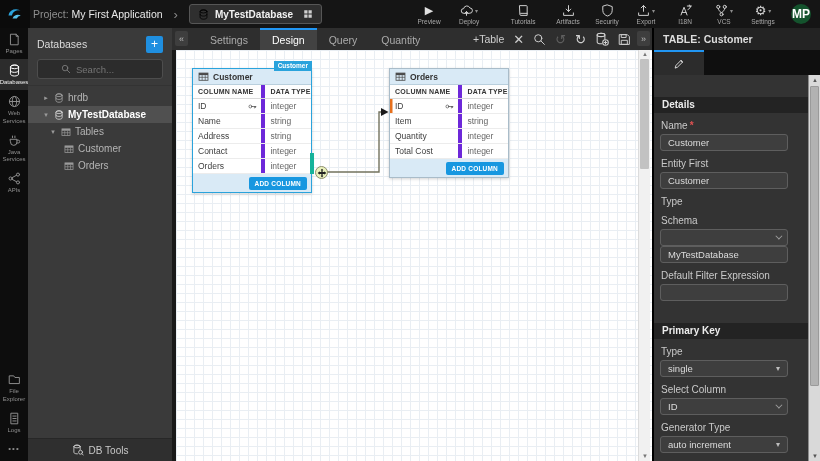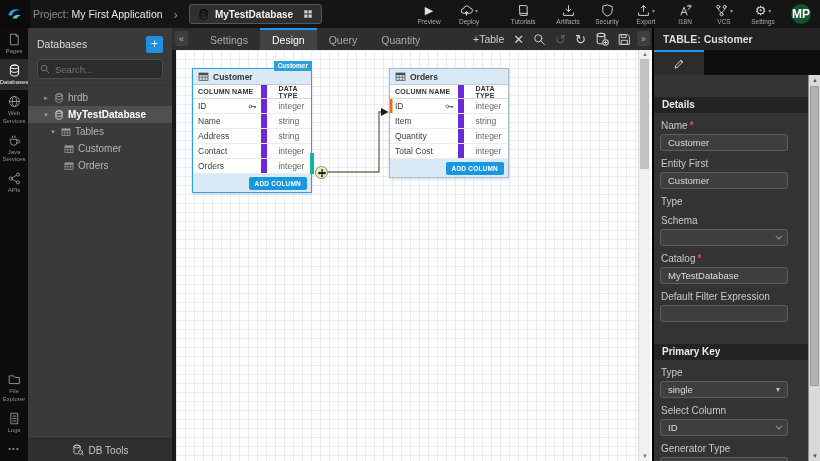--- a/index.html
+++ b/index.html
@@ -35,21 +35,21 @@
   .rail-item.active{background:#2c2c2c;color:#fff}
   .rail-item.active .rlbl{color:#efefef}
   .rail-bottom{position:absolute;bottom:2px;left:0;width:28px}
   .rail-more{color:#8a8a8a;font-size:8px;text-align:center;letter-spacing:1px;padding:6px 0}
 
   
   .dbpanel{position:absolute;left:28px;top:28px;width:144px;height:433px;background:#3a3a3a;z-index:3}
   .dp-head{height:26px;padding:6px 9px 0;display:flex;align-items:center;justify-content:space-between}
   .dp-title{color:#dcdcdc;font-size:10.5px}
   .dp-add{width:17px;height:17px;background:#1f8fe0;border:none;border-radius:2px;color:#fff;font-size:12px;line-height:15px;text-align:center;cursor:pointer}
-  .dp-search{margin:5px 9px 0;height:20px;display:flex;align-items:center;gap:5px;background:#2c2c2c;border:1px solid #4d4d4d;border-radius:3px;padding:0 2px;color:#8a8a8a}
+  .dp-search{margin:5px 9px 0;height:20px;display:flex;align-items:center;gap:5px;background:#2c2c2c;border:1px solid #4d4d4d;border-radius:3px;padding:0 23px;color:#8a8a8a}
   .dp-search input{flex:1;min-width:0;background:none;border:none;outline:none;color:#bdbdbd;font-size:9.5px;font-family:inherit}
   .tree{margin-top:6px;border-top:1px solid #333;padding-top:3px}
   .trow{height:17px;display:flex;align-items:center;gap:4px;font-size:10px;color:#b5b5b5;cursor:pointer;white-space:nowrap}
   .trow .exp{width:8px;font-size:7px;color:#9a9a9a;text-align:center}
   .trow.lv0{padding-left:14px}
   .trow.lv1{padding-left:21px}
   .trow.lv2{padding-left:36px}
   .trow.sel{background:#505050;color:#fff;font-weight:bold}
   .dp-foot{position:absolute;bottom:0;left:0;width:100%;height:23px;background:#2f2f2f;border-top:1px solid #272727;
            display:flex;align-items:center;justify-content:center;gap:5px;color:#c9c9c9;font-size:10px;cursor:pointer}
@@ -79,21 +79,21 @@
                border:1px solid #8e8e6e;display:flex;align-items:center;justify-content:center;cursor:move}
 
   .tcard{position:absolute;width:120px;background:#fff;border:1px solid #a9bcc9;box-shadow:0 1px 3px rgba(0,0,0,.18);font-size:8.5px}
   .tcard.selected{border-color:#2aa3dc}
   .tbadge{position:absolute;top:-8px;right:-1px;background:#2aa3dc;color:#fff;font-size:6.5px;font-weight:bold;padding:1px 4px 2px;line-height:1.1}
   .thead{height:16px;background:#d9eaf6;display:flex;align-items:center;gap:4px;padding:0 5px;border-bottom:1px solid #b9cfdd;
          font-weight:bold;color:#333;font-size:8.5px;cursor:move}
   .tcolhead{height:14px;display:flex;align-items:center;border-bottom:1px solid #d9d9d9;font-weight:bold;color:#333;font-size:7px;letter-spacing:.2px;background:#fdfdfd}
   .trowc{height:15px;display:flex;align-items:center;border-bottom:1px solid #ececec;color:#3d3d3d;cursor:pointer;position:relative}
   .cn{width:58%;padding-left:5px;display:flex;align-items:center;gap:3px;overflow:hidden;white-space:nowrap}
-  .ct{width:42%;padding-left:11px;border-left:6px solid #6d28d9;color:#666;align-self:stretch;display:flex;align-items:center}
+  .ct{width:42%;padding-left:5px;border-left:4px solid #6d28d9;color:#666;align-self:stretch;display:flex;align-items:center}
   .keyic{margin-left:auto;margin-right:4px;color:#4a4a4a;flex:0 0 auto}
   .trowc.fk{box-shadow:inset 2.5px 0 0 #e6701d}
   .tfoot{height:18px;background:#d9eaf6;display:flex;align-items:center;justify-content:flex-end;padding-right:4px}
   .addcol{background:#1797e0;border:none;color:#fff;font-size:6.5px;font-weight:bold;padding:3px 6px;border-radius:2px;letter-spacing:.2px;cursor:pointer;font-family:inherit}
   .teal-handle{position:absolute;right:-3px;top:84px;width:4px;height:21px;background:#17b39a;cursor:ew-resize}
 
   .cv-scroll{position:absolute;right:2px;top:0;width:12px;height:100%;background:#f1f1f1;border-left:1px solid #dcdcdc}
   .cv-thumb{position:absolute;left:1px;top:9px;width:9px;height:110px;background:#c2c2c2;border-radius:1px}
   .sarrow{position:absolute;left:0;width:12px;text-align:center;font-size:6px;color:#777;line-height:9px;cursor:pointer}
 
@@ -623,21 +623,20 @@
 
       <div class="fld">
         <div class="flabel"><span>Schema</span></div>
         <div class="fctl sel">
           <span class="fval"></span>
           <span class="chev"></span>
         </div>
       </div>
 
       <div class="fld">
-        <div class="flabel"><span>Catalog</span><b class="req">*</b></div>
         <div class="fctl">
             <span class="fval">MyTestDatabase</span>
           </div>
       </div>
 
       <div class="fld">
         <div class="flabel"><span>Default Filter Expression</span></div>
         <div class="fctl">
             <span class="fval"></span>
           </div>

